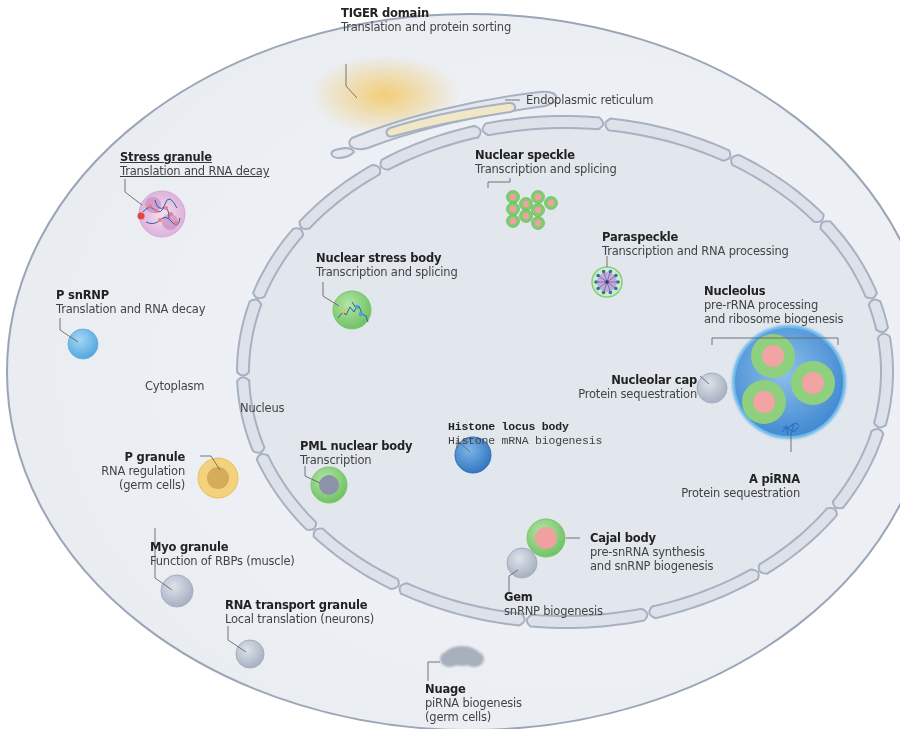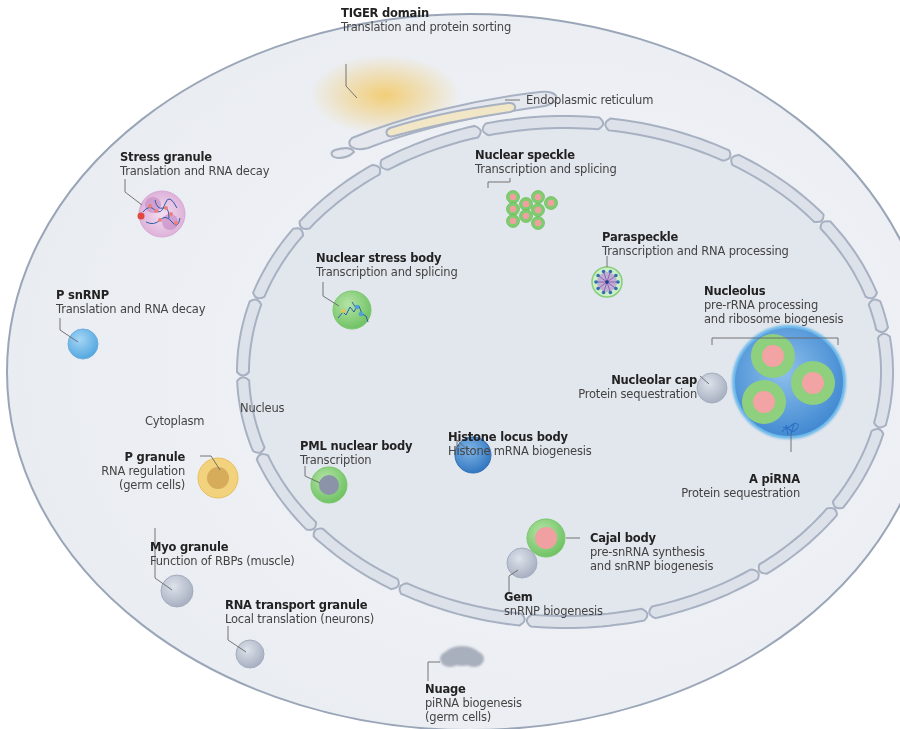--- a/index.html
+++ b/index.html
@@ -222,30 +222,30 @@
     <line x1="791" y1="434" x2="791" y2="452"></line>
   </g>
 </svg>
 
 <div class="lbl" style="left:341px;top:6px;">
   <span class="t">TIGER domain</span>
   <span class="d">Translation and protein sorting</span>
 </div>
 <div class="region" style="left:526px;top:93px;">Endoplasmic reticulum</div>
 
-<div class="lbl" style="left:120px;top:150px;">
+<div class="lbl" style="left:120px;top:150px;text-decoration:underline;">
   <span class="t">Stress granule</span>
   <span class="d">Translation and RNA decay</span>
 </div>
 <div class="lbl" style="left:56px;top:288px;">
   <span class="t">P snRNP</span>
   <span class="d">Translation and RNA decay</span>
 </div>
 
-<div class="region" style="left:145px;top:414px;">Cytoplasm</div>
+<div class="region" style="left:145px;top:379px;">Cytoplasm</div>
 <div class="region" style="left:240px;top:401px;">Nucleus</div>
 
 <div class="lbl right" style="left:85px;top:450px;width:100px;">
   <span class="t">P granule</span>
   <span class="d">RNA regulation</span>
   <span class="d">(germ cells)</span>
 </div>
 
 <div class="lbl" style="left:150px;top:540px;">
   <span class="t">Myo granule</span>
@@ -279,21 +279,21 @@
   <span class="d">and ribosome biogenesis</span>
 </div>
 <div class="lbl right" style="left:545px;top:373px;width:152px;">
   <span class="t">Nucleolar cap</span>
   <span class="d">Protein sequestration</span>
 </div>
 <div class="lbl right" style="left:660px;top:472px;width:140px;">
   <span class="t">A piRNA</span>
   <span class="d">Protein sequestration</span>
 </div>
-<div class="lbl" style="left:448px;top:430px;">
+<div class="lbl" style="left:448px;top:420px;font-family:Liberation Mono, monospace;">
   <span class="t">Histone locus body</span>
   <span class="d">Histone mRNA biogenesis</span>
 </div>
 <div class="lbl" style="left:300px;top:439px;">
   <span class="t">PML nuclear body</span>
   <span class="d">Transcription</span>
 </div>
 <div class="lbl" style="left:590px;top:531px;">
   <span class="t">Cajal body</span>
   <span class="d">pre-snRNA synthesis</span>

